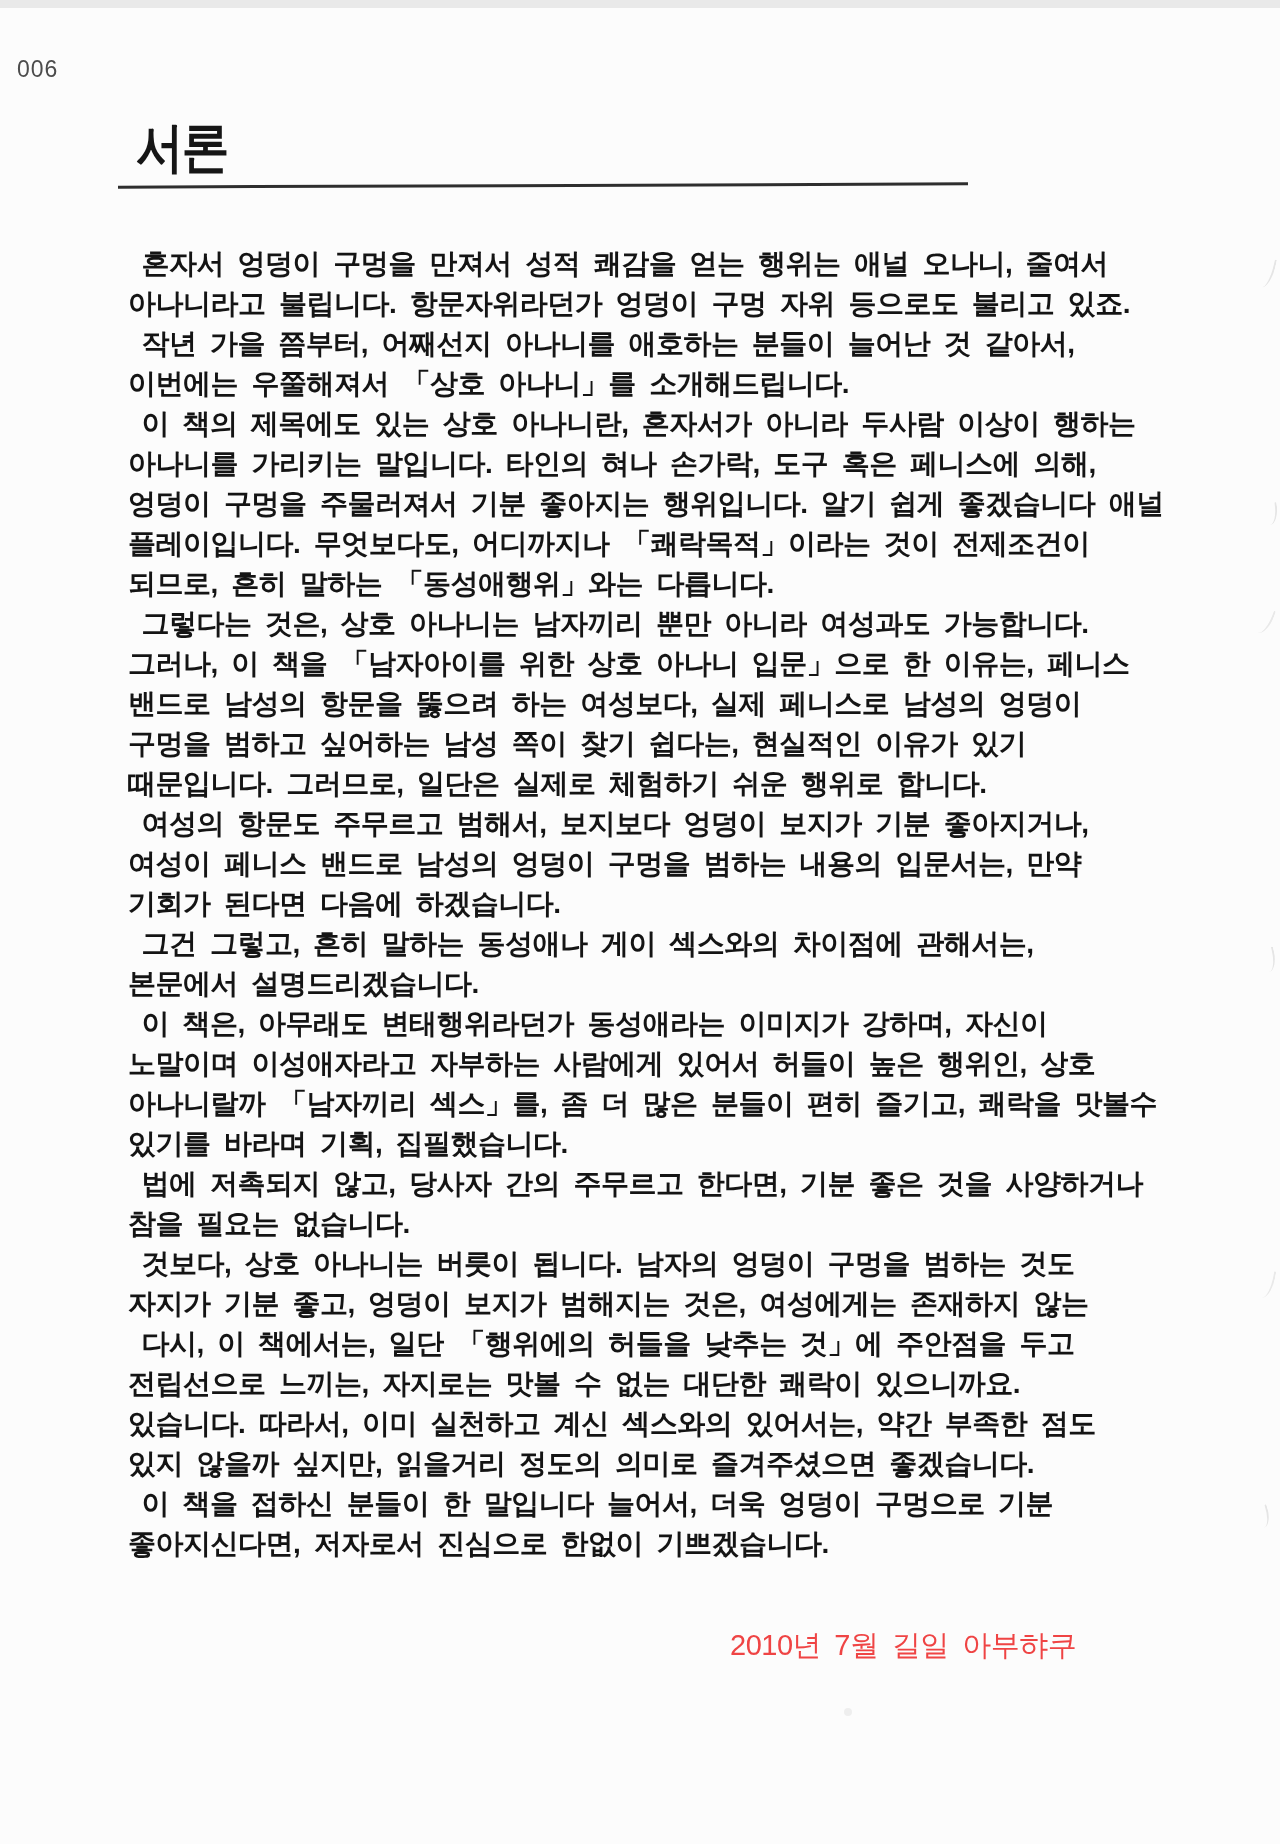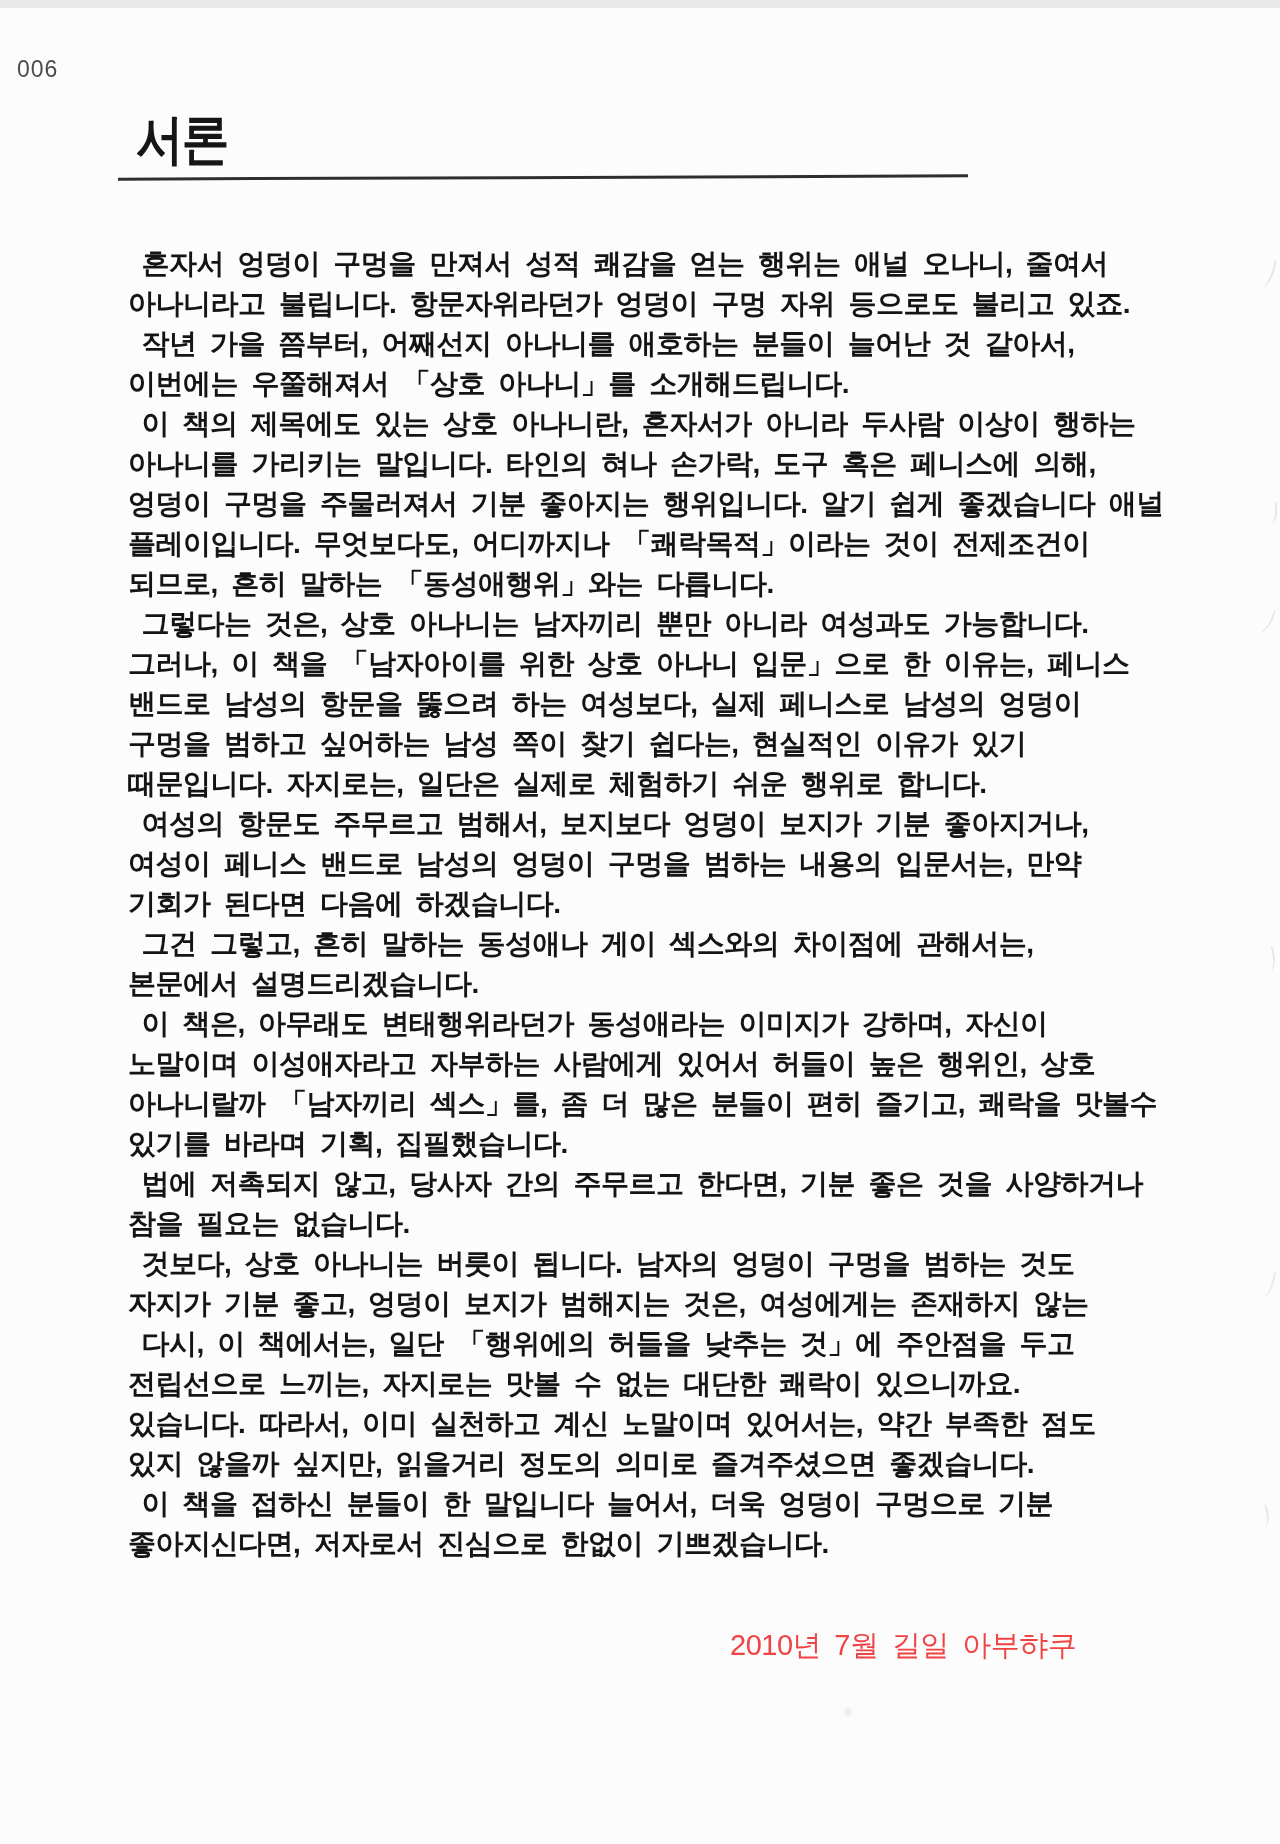--- a/index.html
+++ b/index.html
@@ -22,21 +22,21 @@
     left: 17px;
     top: 48px;
     font-size: 23px;
     font-weight: 300;
     letter-spacing: 1px;
     color: #4c4c4c;
   }
   .title-block {
     position: absolute;
     left: 118px;
-    top: 100px;
+    top: 108px;
     width: 852px;
   }
   .doc-title {
     display: inline-block;
     margin: 0 0 0 18px;
     font-size: 54px;
     line-height: 62px;
     font-weight: 600;
     letter-spacing: -2px;
     transform: scaleX(0.88);
@@ -112,37 +112,37 @@
       <div class="line">이번에는 우쭐해져서 「상호 아나니」를 소개해드립니다.</div>
       <div class="line"> 이 책의 제목에도 있는 상호 아나니란, 혼자서가 아니라 두사람 이상이 행하는</div>
       <div class="line">아나니를 가리키는 말입니다. 타인의 혀나 손가락, 도구 혹은 페니스에 의해,</div>
       <div class="line">엉덩이 구멍을 주물러져서 기분 좋아지는 행위입니다. 알기 쉽게 좋겠습니다 애널</div>
       <div class="line">플레이입니다. 무엇보다도, 어디까지나 「쾌락목적」이라는 것이 전제조건이</div>
       <div class="line">되므로, 흔히 말하는 「동성애행위」와는 다릅니다.</div>
       <div class="line"> 그렇다는 것은, 상호 아나니는 남자끼리 뿐만 아니라 여성과도 가능합니다.</div>
       <div class="line">그러나, 이 책을 「남자아이를 위한 상호 아나니 입문」으로 한 이유는, 페니스</div>
       <div class="line">밴드로 남성의 항문을 뚫으려 하는 여성보다, 실제 페니스로 남성의 엉덩이</div>
       <div class="line">구멍을 범하고 싶어하는 남성 쪽이 찾기 쉽다는, 현실적인 이유가 있기</div>
-      <div class="line">때문입니다. 자지로는, 일단은 실제로 체험하기 쉬운 행위로 합니다.</div>
+      <div class="line">때문입니다. 그러므로, 일단은 실제로 체험하기 쉬운 행위로 합니다.</div>
       <div class="line"> 여성의 항문도 주무르고 범해서, 보지보다 엉덩이 보지가 기분 좋아지거나,</div>
       <div class="line">여성이 페니스 밴드로 남성의 엉덩이 구멍을 범하는 내용의 입문서는, 만약</div>
       <div class="line">기회가 된다면 다음에 하겠습니다.</div>
       <div class="line"> 그건 그렇고, 흔히 말하는 동성애나 게이 섹스와의 차이점에 관해서는,</div>
       <div class="line">본문에서 설명드리겠습니다.</div>
       <div class="line"> 이 책은, 아무래도 변태행위라던가 동성애라는 이미지가 강하며, 자신이</div>
       <div class="line">노말이며 이성애자라고 자부하는 사람에게 있어서 허들이 높은 행위인, 상호</div>
       <div class="line">아나니랄까 「남자끼리 섹스」를, 좀 더 많은 분들이 편히 즐기고, 쾌락을 맛볼수</div>
       <div class="line">있기를 바라며 기획, 집필했습니다.</div>
       <div class="line"> 법에 저촉되지 않고, 당사자 간의 주무르고 한다면, 기분 좋은 것을 사양하거나</div>
       <div class="line">참을 필요는 없습니다.</div>
       <div class="line"> 것보다, 상호 아나니는 버릇이 됩니다. 남자의 엉덩이 구멍을 범하는 것도</div>
       <div class="line">자지가 기분 좋고, 엉덩이 보지가 범해지는 것은, 여성에게는 존재하지 않는</div>
       <div class="line"> 다시, 이 책에서는, 일단 「행위에의 허들을 낮추는 것」에 주안점을 두고</div>
       <div class="line">전립선으로 느끼는, 자지로는 맛볼 수 없는 대단한 쾌락이 있으니까요.</div>
-      <div class="line">있습니다. 따라서, 이미 실천하고 계신 노말이며 있어서는, 약간 부족한 점도</div>
+      <div class="line">있습니다. 따라서, 이미 실천하고 계신 섹스와의 있어서는, 약간 부족한 점도</div>
       <div class="line">있지 않을까 싶지만, 읽을거리 정도의 의미로 즐겨주셨으면 좋겠습니다.</div>
       <div class="line"> 이 책을 접하신 분들이 한 말입니다 늘어서, 더욱 엉덩이 구멍으로 기분</div>
       <div class="line">좋아지신다면, 저자로서 진심으로 한없이 기쁘겠습니다.</div>
     </div>
 
   <div class="signature">2010년 7월 길일 아부햐쿠</div>
 
   <div class="scan-artifact sa1"></div>
   <div class="scan-artifact sa2"></div>
   <div class="scan-artifact sa3"></div>

